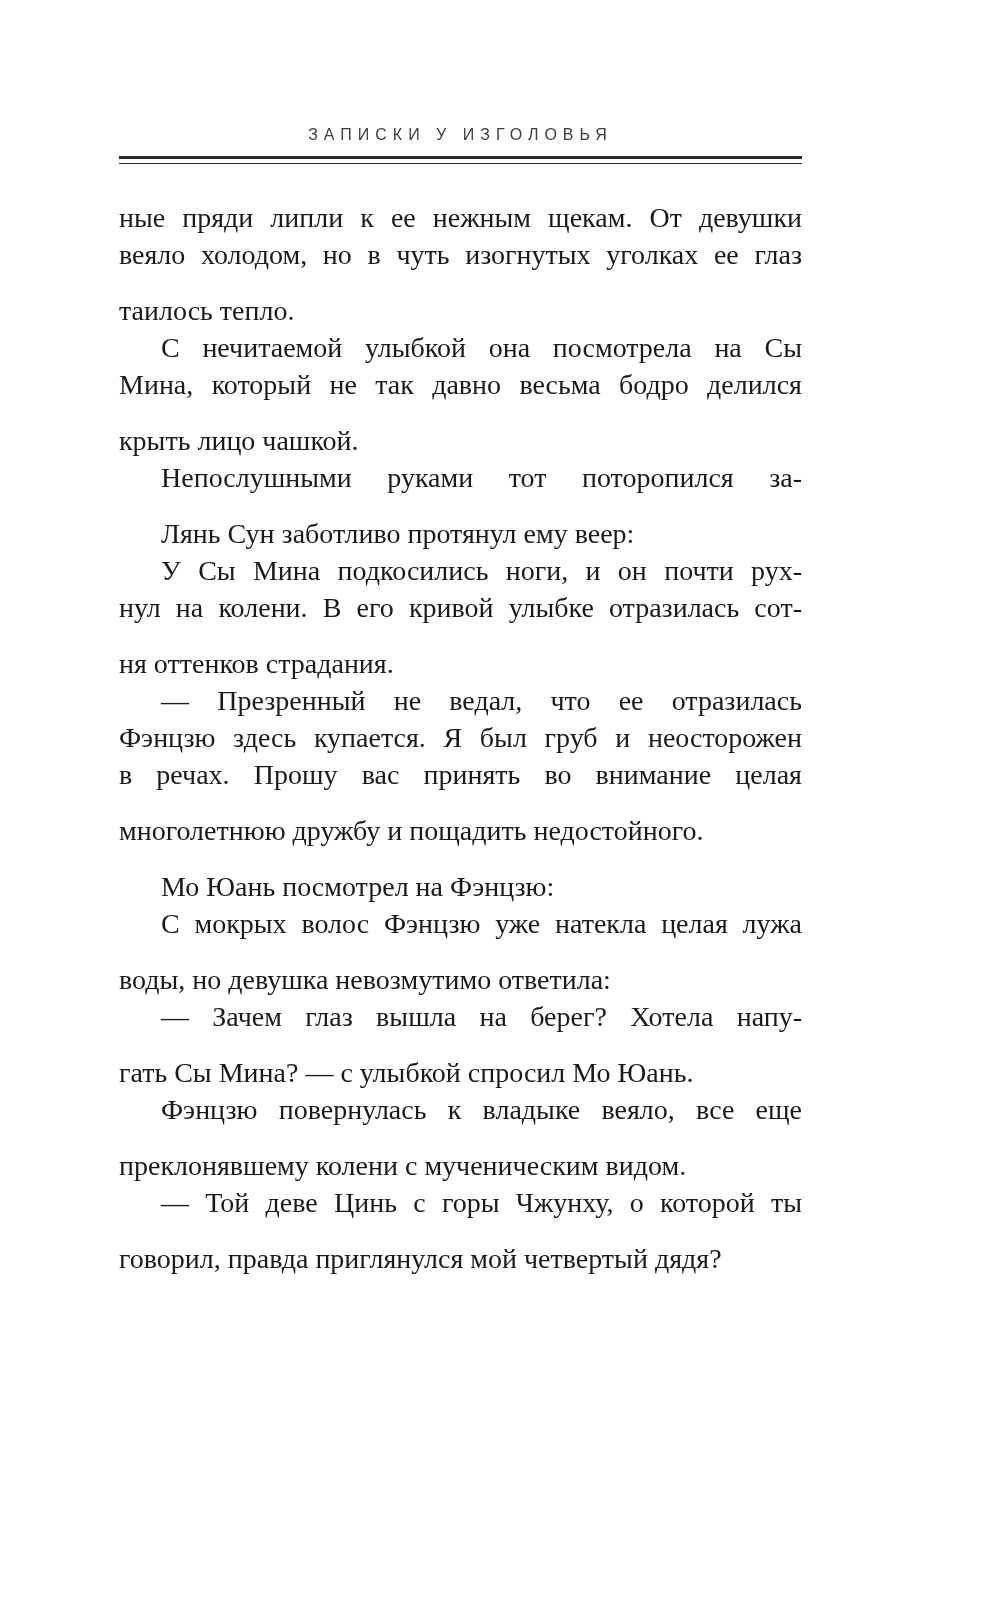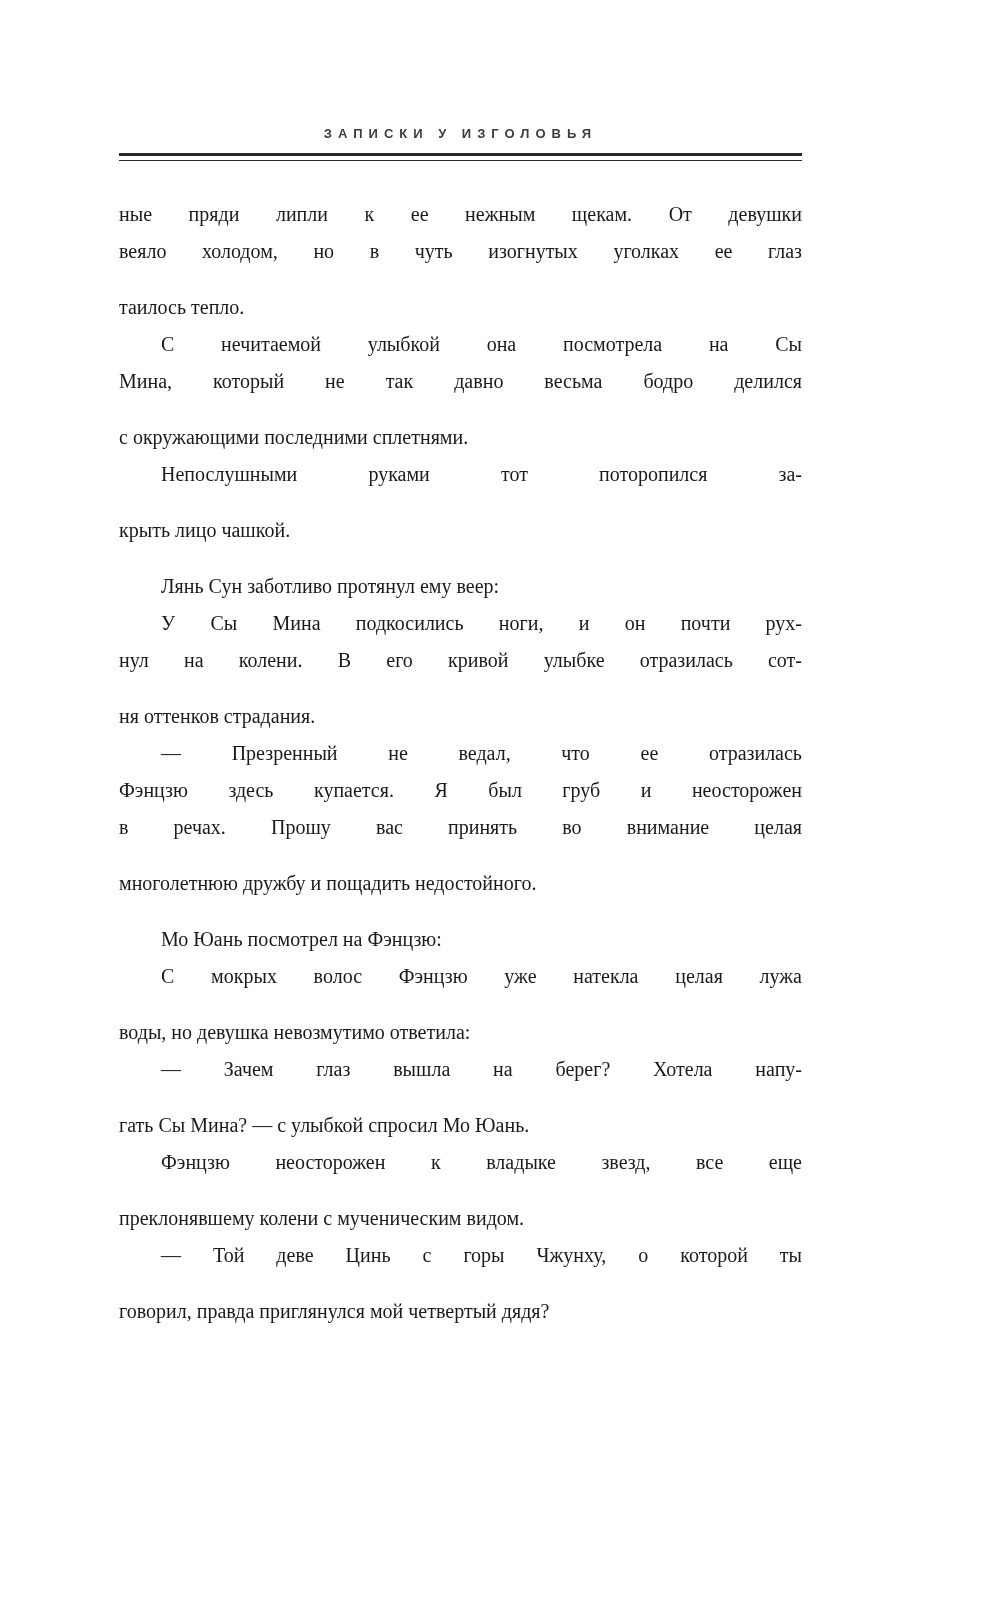--- a/index.html
+++ b/index.html
@@ -17,35 +17,34 @@
   }
   .content {
     position: absolute;
     left: 119px;
     top: 126px;
     width: 683px;
   }
   .running-header {
     text-align: center;
     font-family: "Liberation Sans", "DejaVu Sans", sans-serif;
-    font-size: 13px;
+    font-size: 16px;
     letter-spacing: 6px;
     color: #3d3d3d;
     text-transform: uppercase;
-    font-weight: bold;
   }
   .header-rule {
     margin-top: 12px;
     height: 4px;
     border-top: 3px solid #2a2a2a;
     border-bottom: 1px solid #2a2a2a;
   }
   .page-body {
     margin-top: 35px;
-    font-size: 20px;
+    font-size: 28px;
     line-height: 37px;
     color: #1a1a1a;
   }
   .paragraph {
     margin: 0;
   }
   .line {
     text-align: justify;
     text-align-last: justify;
     white-space: normal;
@@ -67,25 +66,24 @@
     <div class="header-rule"></div>
     <div class="page-body">
         <div class="paragraph">
           <div class="line">ные пряди липли к ее нежным щекам. От девушки</div>
           <div class="line">веяло холодом, но в чуть изогнутых уголках ее глаз</div>
           <div class="line last-line">таилось тепло.</div>
         </div>
         <div class="paragraph">
           <div class="line first-indent">С нечитаемой улыбкой она посмотрела на Сы</div>
           <div class="line">Мина, который не так давно весьма бодро делился</div>
-          <div class="line last-line">с окружающими последними сплетнями.</div>
         </div>
         <div class="paragraph">
+          <div class="line last-line">крыть лицо чашкой.</div>
           <div class="line first-indent">Непослушными руками тот поторопился за-</div>
-          <div class="line last-line">крыть лицо чашкой.</div>
         </div>
         <div class="paragraph">
           <div class="line last-line first-indent">Лянь Сун заботливо протянул ему веер:</div>
         </div>
         <div class="paragraph">
           <div class="line first-indent">У Сы Мина подкосились ноги, и он почти рух-</div>
           <div class="line">нул на колени. В его кривой улыбке отразилась сот-</div>
           <div class="line last-line">ня оттенков страдания.</div>
         </div>
         <div class="paragraph">
@@ -99,21 +97,21 @@
         </div>
         <div class="paragraph">
           <div class="line first-indent">С мокрых волос Фэнцзю уже натекла целая лужа</div>
           <div class="line last-line">воды, но девушка невозмутимо ответила:</div>
         </div>
         <div class="paragraph">
           <div class="line first-indent">— Зачем глаз вышла на берег? Хотела напу-</div>
           <div class="line last-line">гать Сы Мина? — с улыбкой спросил Мо Юань.</div>
         </div>
         <div class="paragraph">
-          <div class="line first-indent">Фэнцзю неосторожен к владыке звезд, все еще</div>
+          <div class="line first-indent">Фэнцзю повернулась к владыке веяло, все еще</div>
           <div class="line last-line">преклонявшему колени с мученическим видом.</div>
         </div>
         <div class="paragraph">
           <div class="line first-indent">— Той деве Цинь с горы Чжунху, о которой ты</div>
           <div class="line last-line">говорил, правда приглянулся мой четвертый дядя?</div>
         </div>
       </div>
   </div>
 </div>
 

